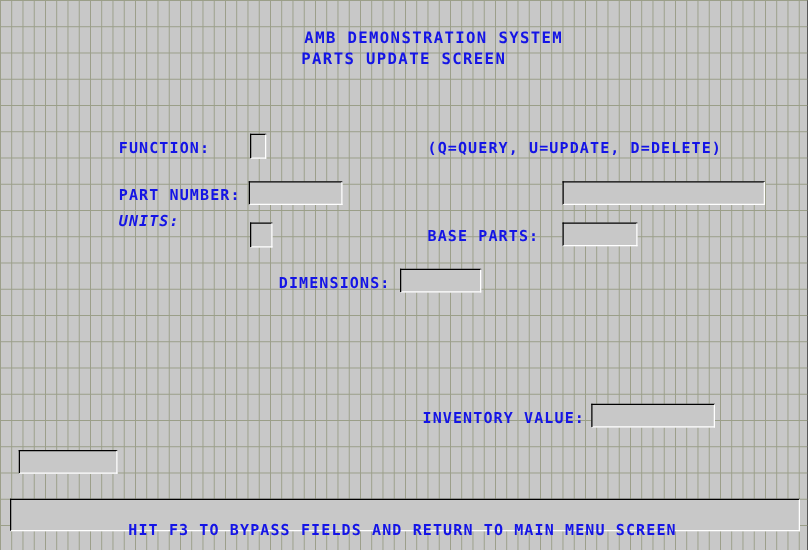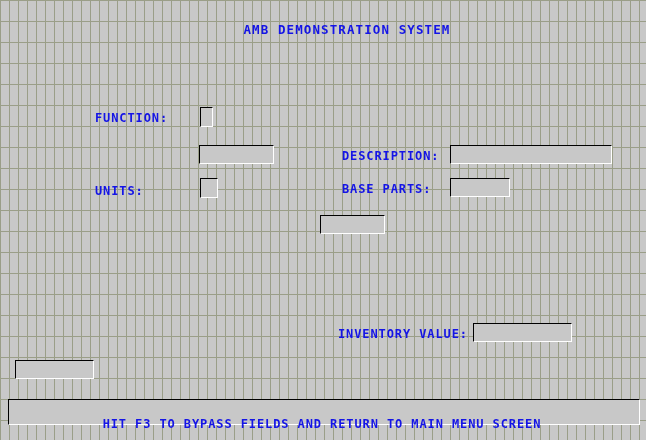--- a/index.html
+++ b/index.html
@@ -77,35 +77,38 @@
     white-space: nowrap;
     line-height: 14px;
   }
 </style>
 </head>
 <body>
 
 <div id="screen">
 
   <div class="title" style="left:0px; top:22px;padding-left:24px;">AMB DEMONSTRATION SYSTEM</div>
+  <div class="title" style="left:0px; top:39px;">PARTS UPDATE SCREEN</div>
 
   <div class="lbl" style="left:95px; top:111px;">FUNCTION:</div>
   <div class="field" style="left:200px; top:107px; width:13px; height:20px;"></div>
+  <div class="lbl" style="left:342px; top:111px;">(Q=QUERY, U=UPDATE, D=DELETE)</div>
 
+  <div class="lbl" style="left:95px; top:149px;">PART NUMBER:</div>
   <div class="field" style="left:199px; top:145px; width:75px; height:19px;"></div>
 
-  <div class="lbl" style="left:342px; top:149px;">DESCRIPTION:</div>
   <div class="field" style="left:450px; top:145px; width:162px; height:19px;"></div>
 
-  <div class="lbl" style="left:95px; top:184px;">UNITS:</div>
+  <div class="lbl" style="left:95px; top:170px;font-style:italic;">UNITS:</div>
   <div class="field" style="left:200px; top:178px; width:18px; height:20px;"></div>
 
   <div class="lbl" style="left:342px; top:182px;">BASE PARTS:</div>
   <div class="field" style="left:450px; top:178px; width:60px; height:19px;"></div>
 
+  <div class="lbl" style="left:223px; top:219px;">DIMENSIONS:</div>
   <div class="field" style="left:320px; top:215px; width:65px; height:19px;"></div>
 
   <div class="lbl" style="left:338px; top:327px;text-align:center;">INVENTORY VALUE:</div>
   <div class="field" style="left:473px; top:323px; width:99px; height:19px;"></div>
 
   <div class="field" style="left:15px; top:360px; width:79px; height:19px;"></div>
 
   <div class="statusbar" style="left:8px; top:399px; width:632px; height:26px;"></div>
   <div class="statusmsg" style="left:0px; top:417px;">HIT F3 TO BYPASS FIELDS AND RETURN TO MAIN MENU SCREEN</div>
 

